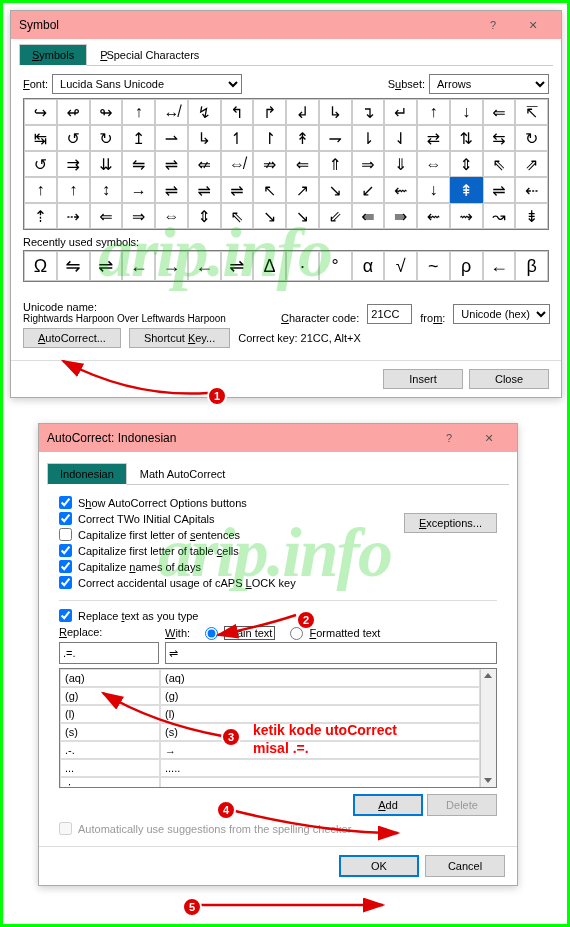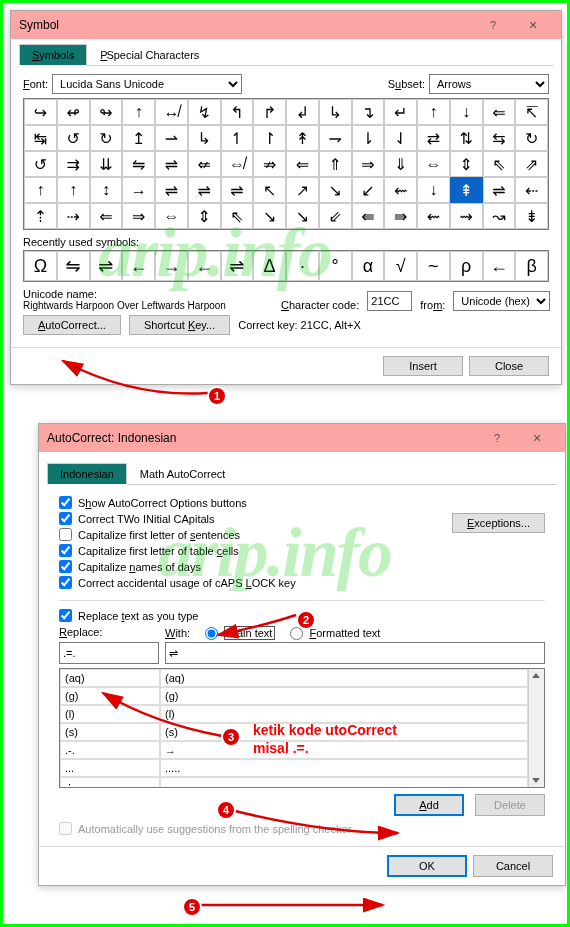--- a/index.html
+++ b/index.html
@@ -159,21 +159,21 @@
         <div class="recent-cell">Δ</div>
         <div class="recent-cell">·</div>
         <div class="recent-cell">°</div>
         <div class="recent-cell">α</div>
         <div class="recent-cell">√</div>
         <div class="recent-cell">~</div>
         <div class="recent-cell">ρ</div>
         <div class="recent-cell">←</div>
         <div class="recent-cell">β</div>
       </div>
-    <div style="display:flex; align-items:flex-end; gap:8px; margin-top:6px">
+    <div style="display:flex; align-items:flex-end; gap:8px; margin-top:19px">
       <div style="flex:0 0 250px">
         <div>Unicode name:</div>
         <div style="font-size:10px">Rightwards Harpoon Over Leftwards Harpoon</div>
       </div>
       <label><u>C</u>haracter code:</label>
       <input type="text" style="width: 45px;" value="21CC">
       <label>fro<u>m</u>:</label>
       <select style="flex:1"><option>Unicode (hex)</option></select>
     </div>
     <div class="middle-row">
@@ -181,21 +181,21 @@
       <button class="btn">Shortcut <u>K</u>ey...</button>
       <span>Correct key: 21CC, Alt+X</span>
     </div>
   </div>
   <div class="btn-row">
     <button class="btn" style="min-width:80px">Insert</button>
     <button class="btn" style="min-width:80px">Close</button>
   </div>
 </div>
 
-<div class="dialog" style="left:35px; top:420px; width:528px;">
+<div class="dialog" style="left:35px; top:420px; width:480px;">
   <div class="titlebar">
     <span class="titlebar-text">AutoCorrect: Indonesian</span>
     <div class="titlebar-btn">?</div>
     <div class="titlebar-btn">✕</div>
   </div>
   <div class="tab-row" style="margin-top:10px">
     <div class="tab active">Indonesian</div>
     <div class="tab">Math AutoCorrect</div>
   </div>
   <div class="dlg-body" style="padding:8px 20px">
@@ -259,21 +259,21 @@
           <div class="ac-cell">(s)</div>
           <div class="ac-cell">.-.</div>
           <div class="ac-cell">→</div>
           <div class="ac-cell">...</div>
           <div class="ac-cell">.....</div>
           <div class="ac-cell">.:.</div>
           <div class="ac-cell">→</div>
         </div>
       <div class="ac-scroll"></div>
     </div>
-    <div style="display:flex; justify-content:flex-end; gap:11px; margin-top:6px">
+    <div style="display:flex; justify-content:flex-end; gap:4px; margin-top:6px">
       <button class="btn primary"><u>A</u>dd</button>
       <button class="btn disabled">Delete</button>
     </div>
     <div class="chk-row disabled" style="margin-top:6px">
         <input type="checkbox" disabled="" style="">
         <label>Automatically use suggestions from the spelling checker</label>
       </div>
   </div>
   <div class="btn-row">
     <button class="btn primary" style="min-width:80px">OK</button>

